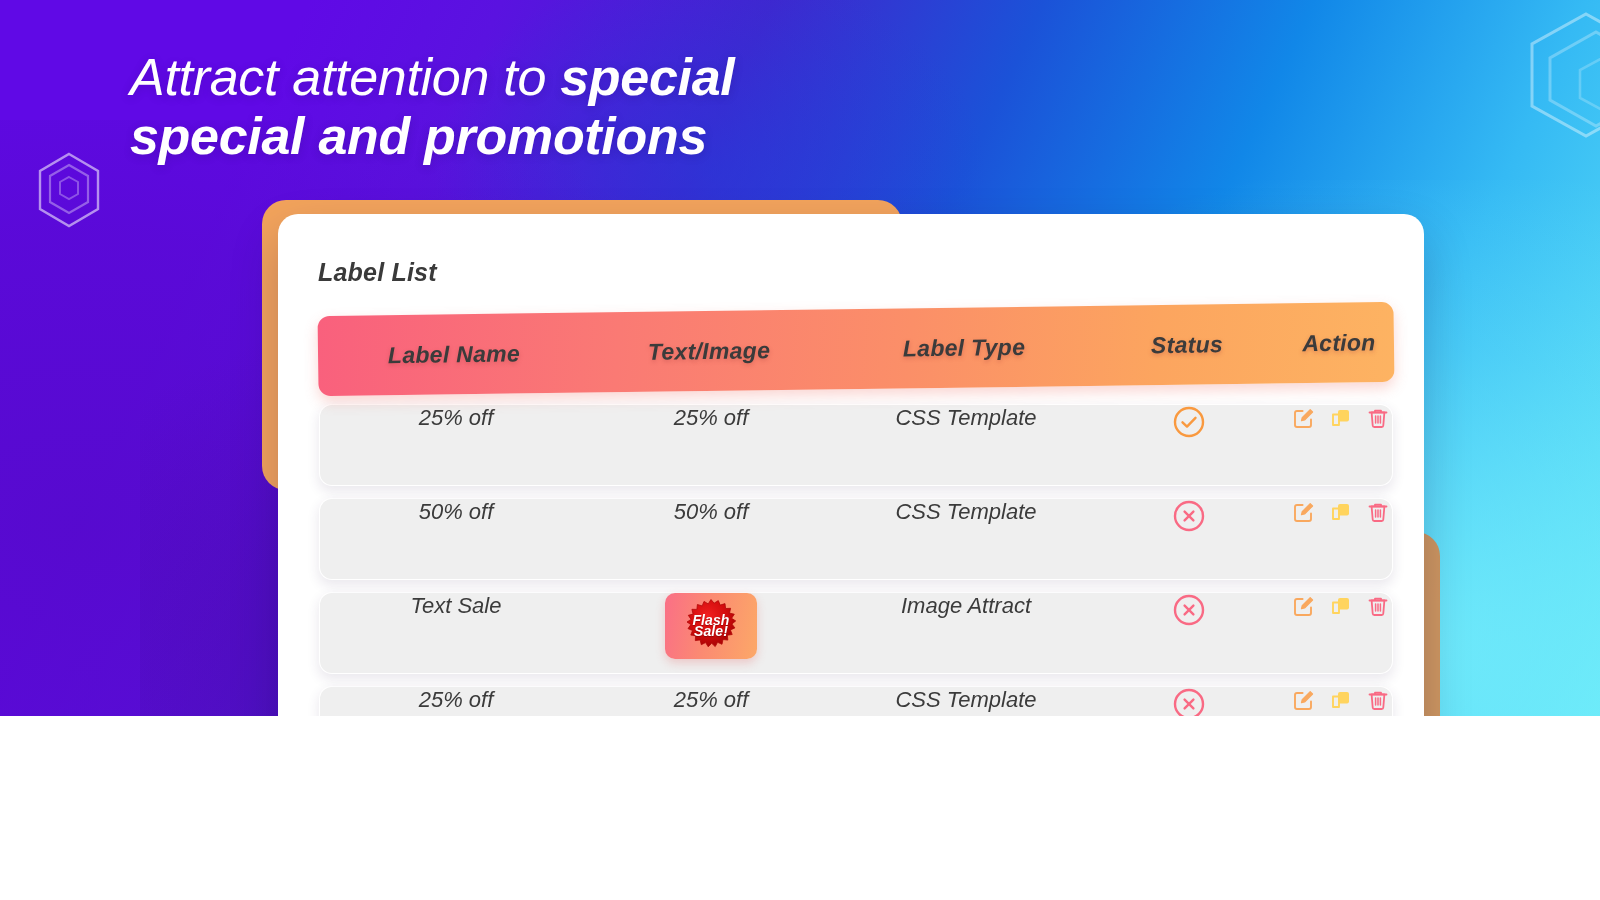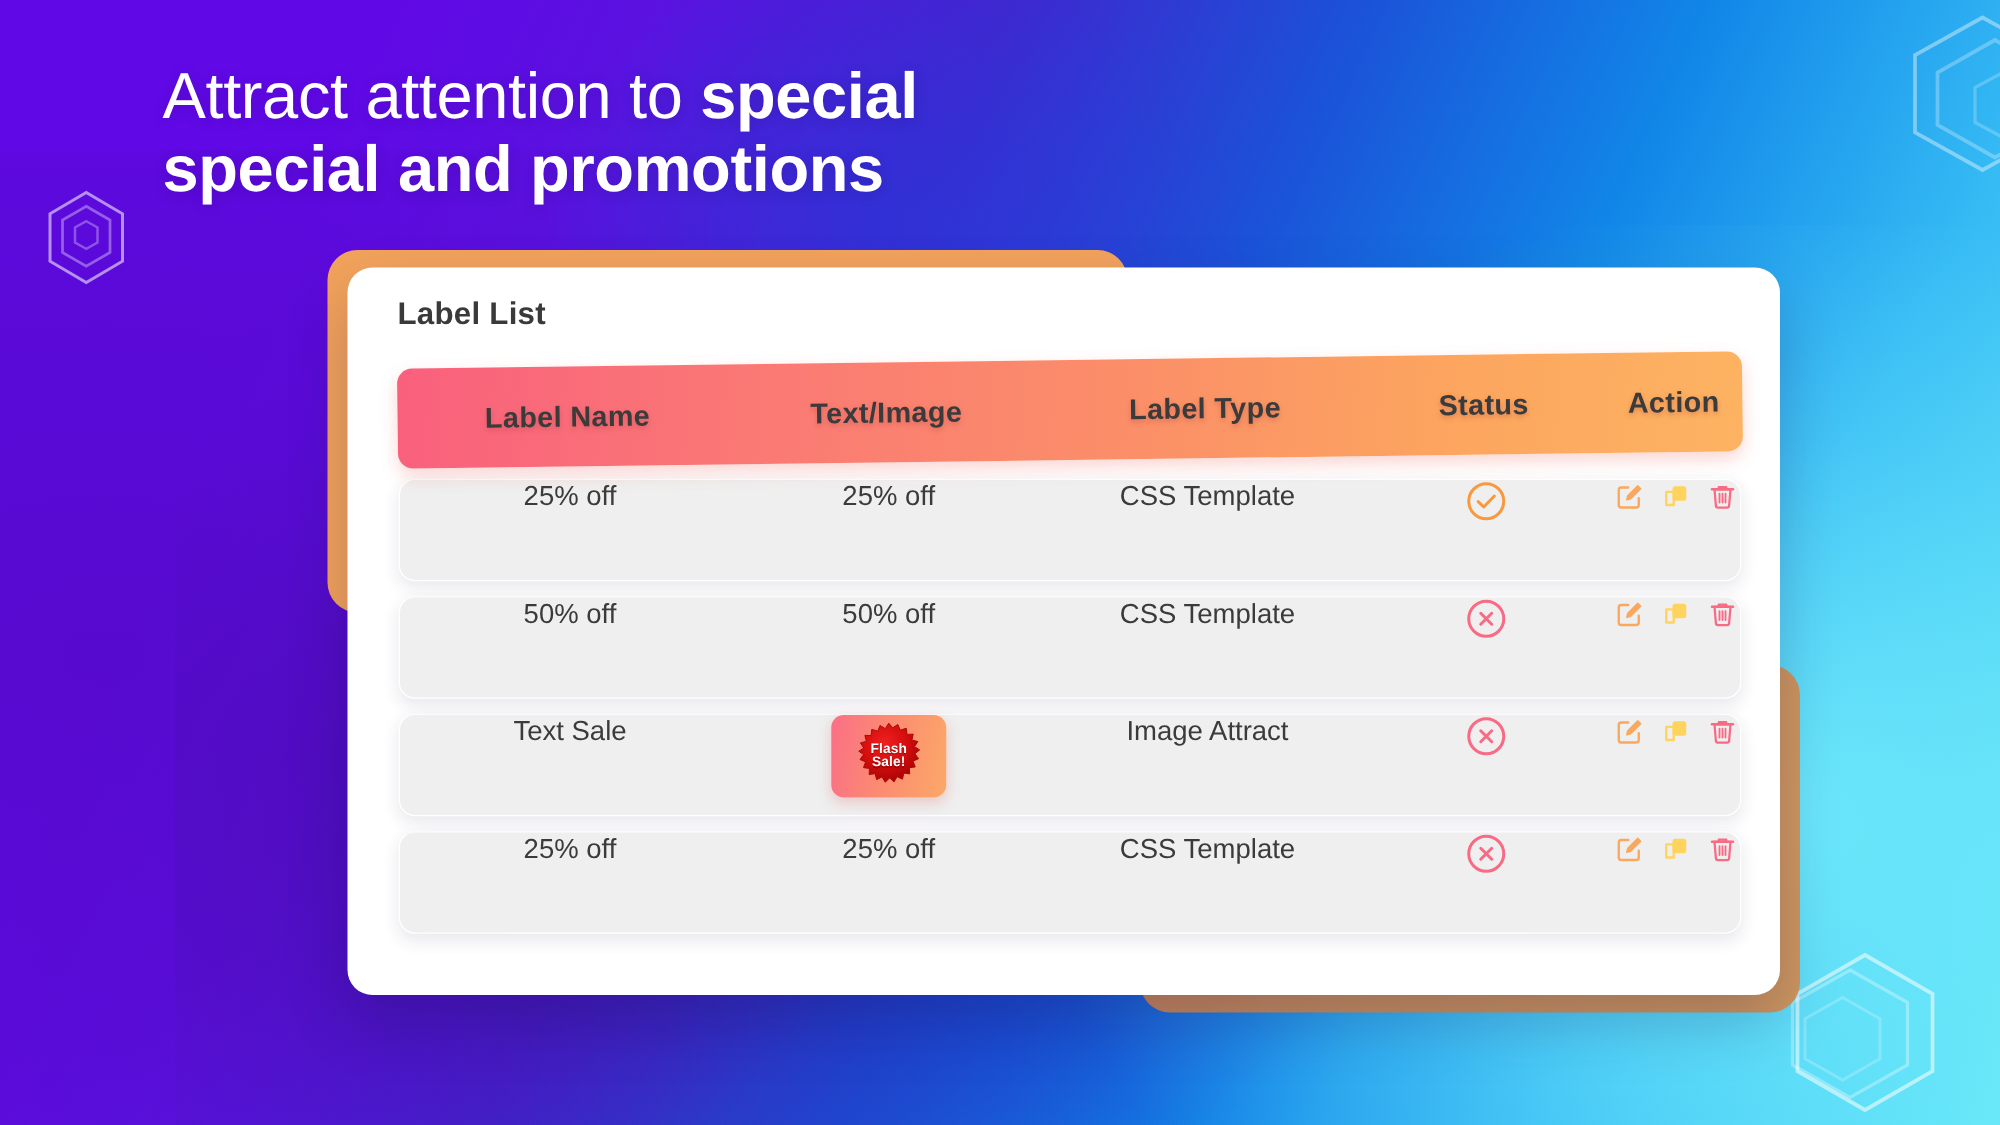--- a/index.html
+++ b/index.html
@@ -7,31 +7,32 @@
   html, body {
     width: 1600px;
     height: 900px;
     overflow: hidden;
     font-family: "Liberation Sans", sans-serif;
   }
 
   #stage {
     position: relative;
     width: 1600px;
-    height: 900px;
+    height: 716px;
     background: linear-gradient(115deg,
         #6009e6 0%,
         #6009e6 16%,
         #5a12e0 26%,
         #3f27cf 40%,
         #1b52d8 54%,
         #1187e8 68%,
         #35baf4 82%,
         #63e6f7 100%);
     overflow: hidden;
+    font-style: italic;
   }
 
   
   .wash {
     position: absolute;
     pointer-events: none;
   }
   .wash-a {
     left: -220px; top: 120px;
     width: 1000px; height: 900px;
@@ -83,21 +84,21 @@
   }
 
   
   .card {
     position: absolute;
     left: 278px; top: 214px;
     width: 1146px; height: 582px;
     background: #ffffff;
     border-radius: 20px;
     box-shadow: 0 22px 48px rgba(20,10,70,.22);
-    padding: 15px 30px 0 40px;
+    padding: 36px 30px 0 40px;
   }
 
   .card-title {
     font-size: 25px;
     font-weight: bold;
     color: #3a3a3a;
     letter-spacing: .2px;
     margin: 8px 0 0 0;
   }
 
@@ -185,21 +186,21 @@
   }
   .badge-seal {
     position: relative;
     width: 56px; height: 56px;
     display: flex; align-items: center; justify-content: center;
   }
   .badge-seal svg { position: absolute; inset: 0; }
   .badge-seal .seal-text {
     position: relative;
     color: #ffffff;
-    font-size: 11px;
+    font-size: 14px;
     font-weight: bold;
     line-height: 11.5px;
     text-align: center;
     text-shadow: 0 1px 1px rgba(110,0,0,.6);
     letter-spacing: .1px;
   }
 
   
   .headline {
     position: absolute;

